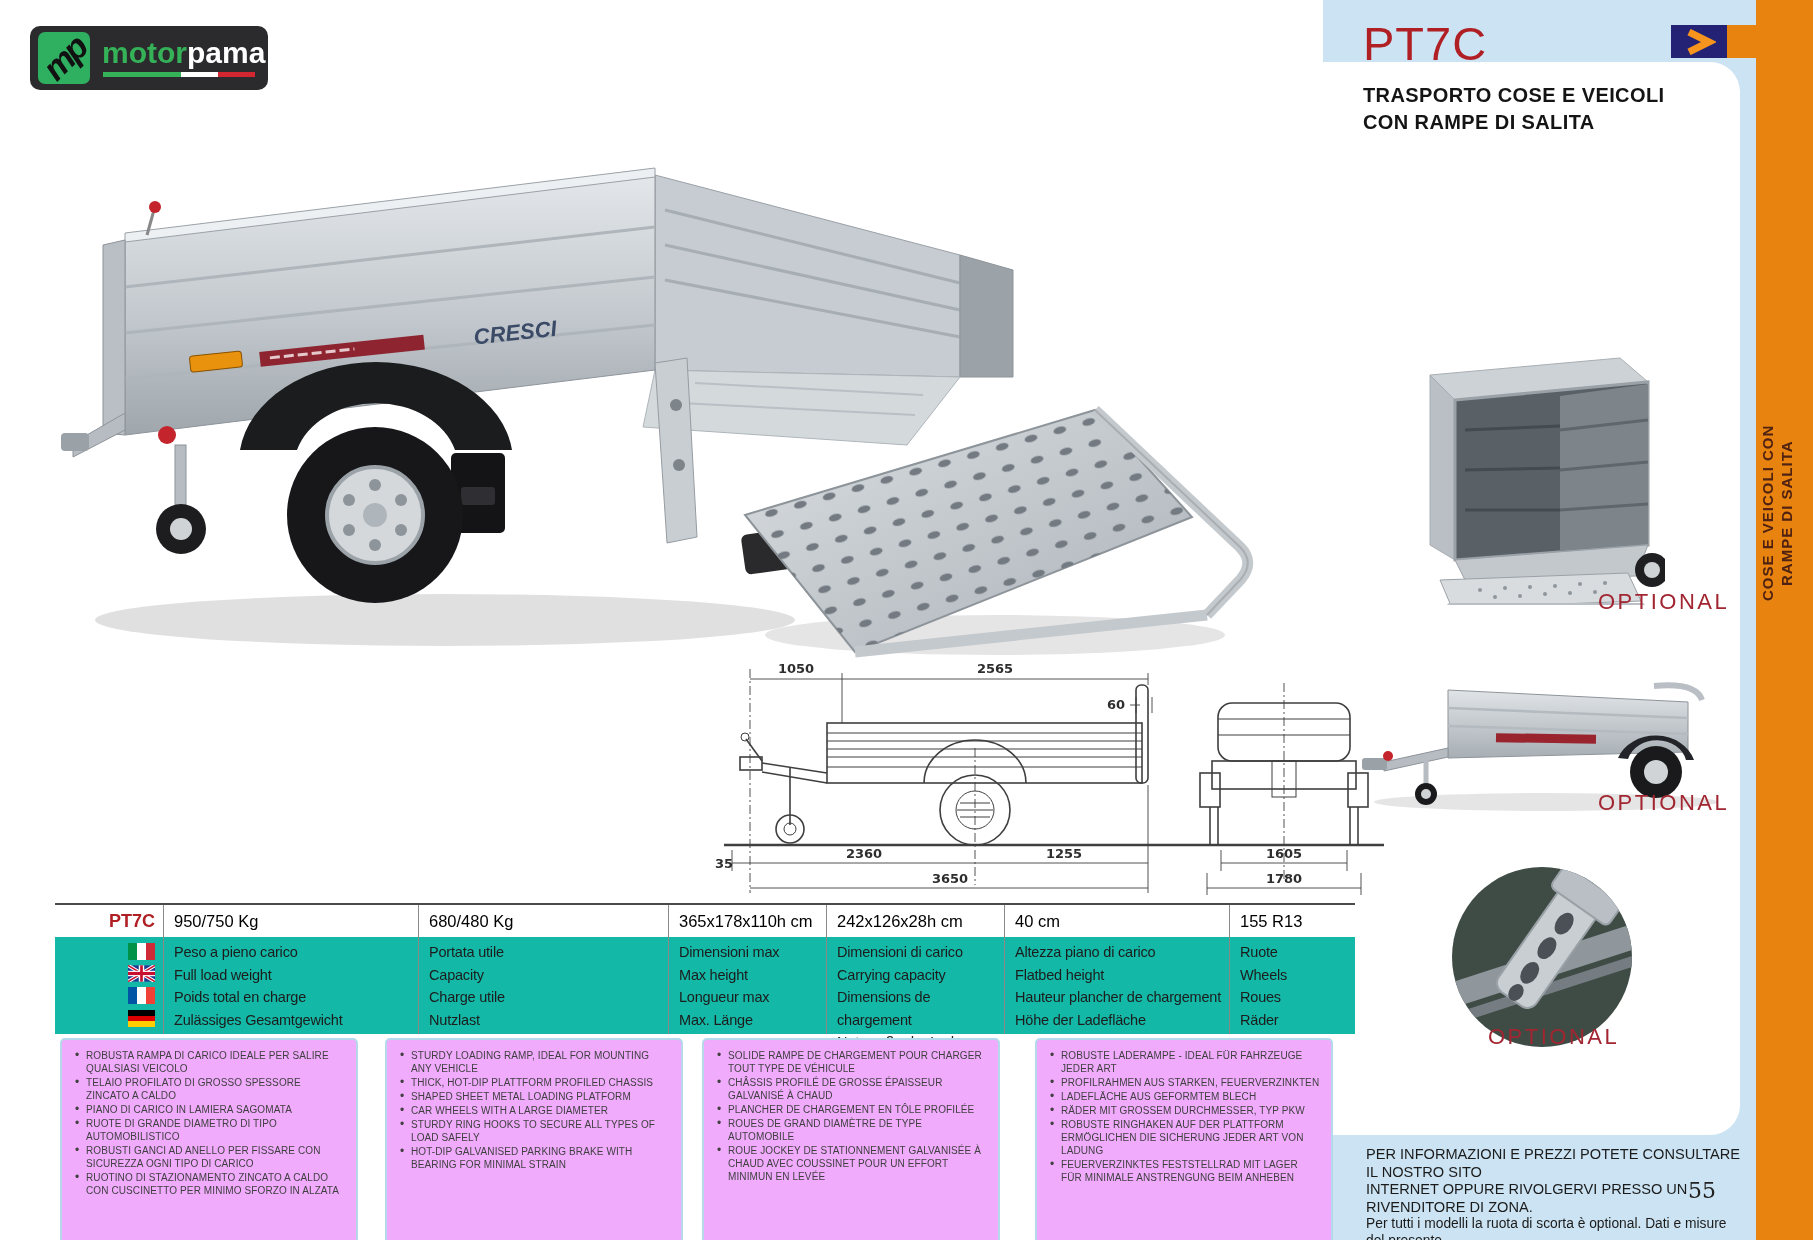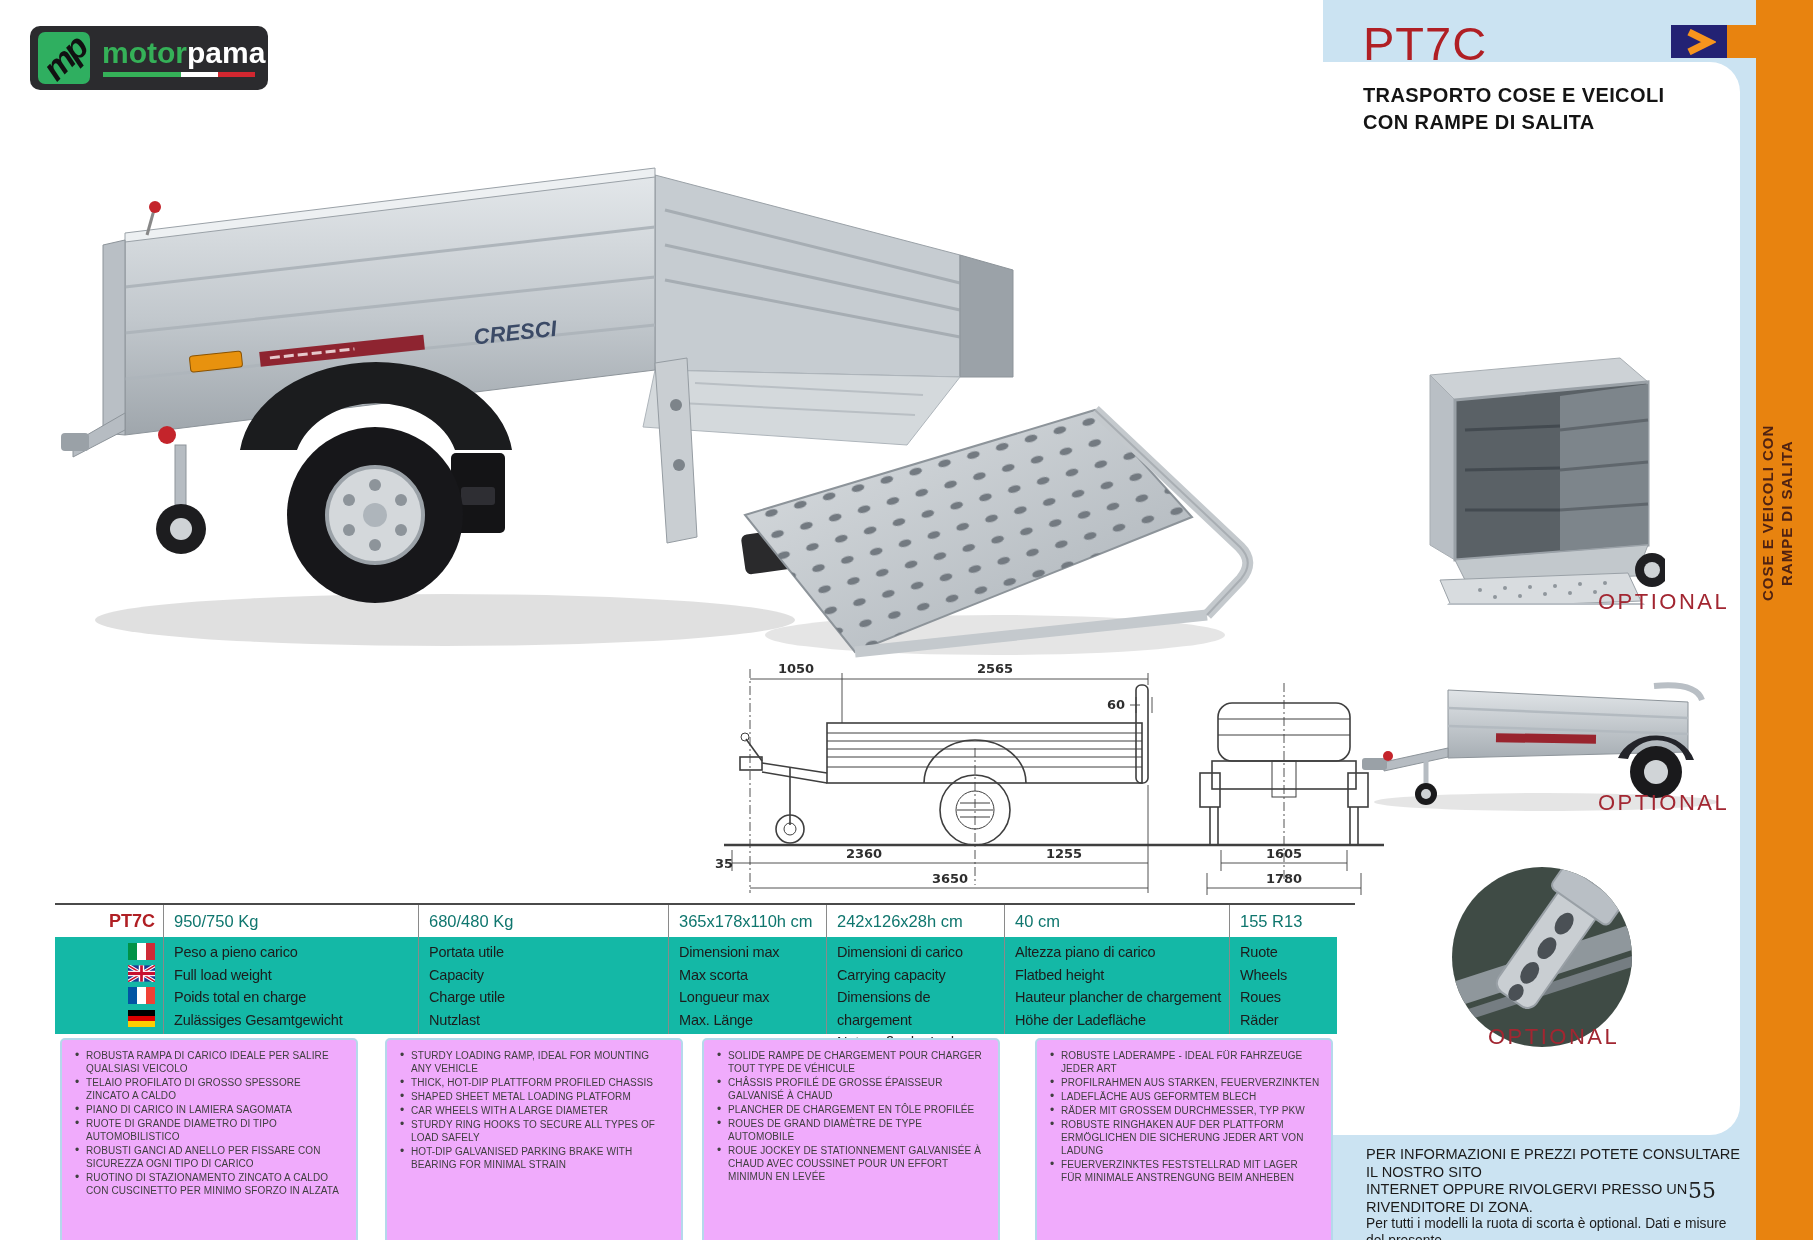--- a/index.html
+++ b/index.html
@@ -32,21 +32,21 @@
   
   #side-vertical{position:absolute;left:1758px;top:378px;width:54px;height:270px;z-index:6;
     writing-mode:vertical-rl;transform:rotate(180deg);text-align:center;
     font-size:15px;font-weight:bold;color:#4F2212;letter-spacing:1px;line-height:19px;}
   
   .optional-label{position:absolute;font-size:22px;letter-spacing:2.5px;color:#A22631;z-index:6;}
   
   #spec-table{position:absolute;left:55px;top:903px;width:1300px;display:flex;border-top:2px solid #4a4a4a;z-index:7;background:transparent;}
   .spec-col{box-sizing:border-box;}
   .spec-col + .spec-col{border-left:1px solid #8a8a8a;}
-  .spec-head{height:32px;display:flex;align-items:center;padding-left:10px;font-size:16.5px;color:#0f766e;}
+  .spec-head{height:32px;display:flex;align-items:center;padding-left:10px;font-size:16.5px;color:#000000;}
   .spec-body{background:#14b8a6;height:97px;padding:4px 0 0 10px;font-size:14.5px;line-height:22.5px;
              color:#1c1c1c;letter-spacing:-0.2px;box-sizing:border-box;}
   .col-label{width:108px;}
   .col-label .spec-head{justify-content:flex-end;padding:0 8px 0 0;color:#B01F24;font-weight:bold;font-size:18px;}
   .col-label .spec-body{display:flex;flex-direction:column;align-items:flex-end;padding:3px 8px 0 0;}
   .flag{width:27px;height:17px;margin:2.7px 0;display:block;}
   .flag-it{background:linear-gradient(90deg,#009246 33%,#fff 33% 66%,#CE2B37 66%);}
   .flag-fr{background:linear-gradient(90deg,#0055A4 33%,#fff 33% 66%,#EF4135 66%);}
   .flag-de{background:linear-gradient(180deg,#000 33%,#DD0000 33% 66%,#FFCE00 66%);}
   
@@ -375,21 +375,21 @@
         <div>Portata utile</div>
         <div>Capacity</div>
         <div>Charge utile</div>
         <div>Nutzlast</div>
       </div>
     </div>
     <div class="spec-col" style="width:158px">
       <div class="spec-head">365x178x110h cm</div>
       <div class="spec-body">
         <div>Dimensioni max</div>
-        <div>Max scorta</div>
+        <div>Max height</div>
         <div>Longueur max</div>
         <div>Max. Länge</div>
       </div>
     </div>
     <div class="spec-col" style="width:178px">
       <div class="spec-head">242x126x28h cm</div>
       <div class="spec-body">
         <div>Dimensioni di carico</div>
         <div>Carrying capacity</div>
         <div>Dimensions de chargement</div>
@@ -398,21 +398,21 @@
     </div>
     <div class="spec-col" style="width:225px">
       <div class="spec-head">40 cm</div>
       <div class="spec-body">
         <div>Altezza piano di carico</div>
         <div>Flatbed height</div>
         <div>Hauteur plancher de chargement</div>
         <div>Höhe der Ladefläche</div>
       </div>
     </div>
-    <div class="spec-col" style="width:108px">
+    <div class="spec-col" style="width:126px">
       <div class="spec-head">155 R13</div>
       <div class="spec-body">
         <div>Ruote</div>
         <div>Wheels</div>
         <div>Roues</div>
         <div>Räder</div>
       </div>
     </div>
   </div>
 

